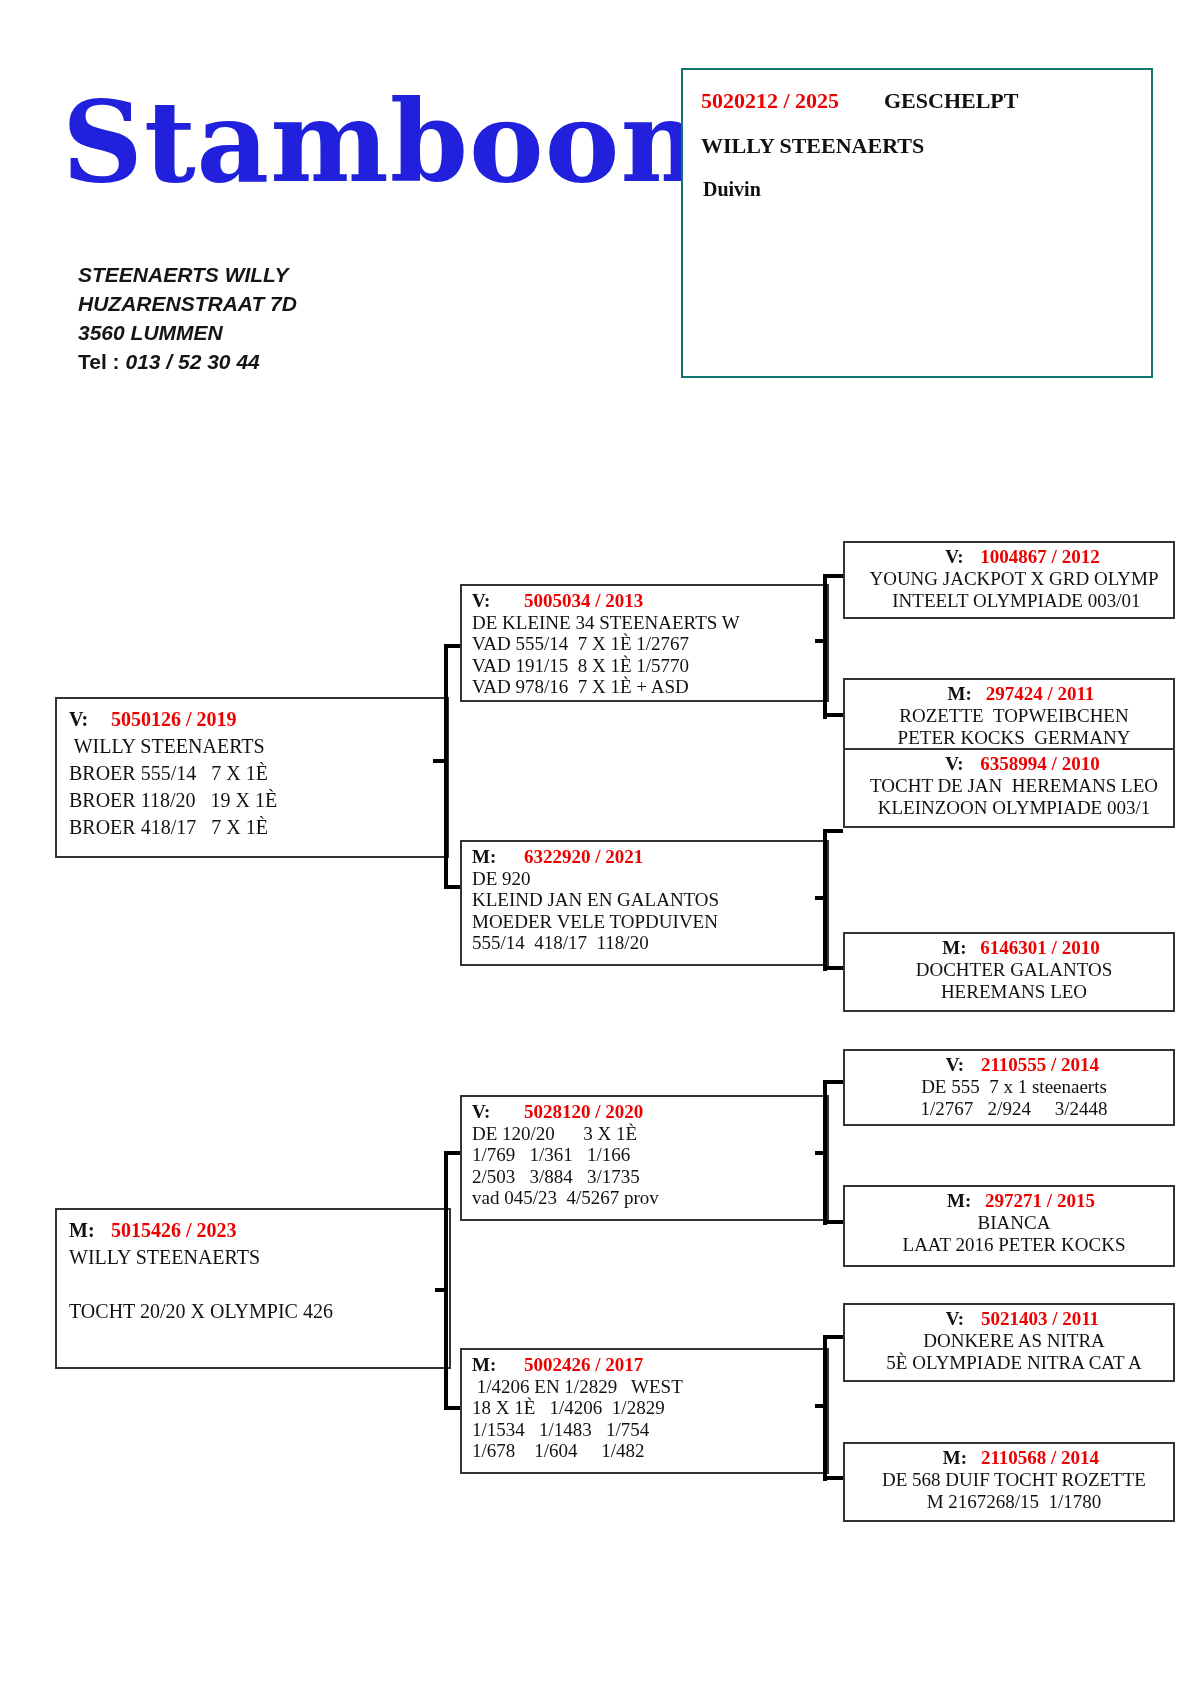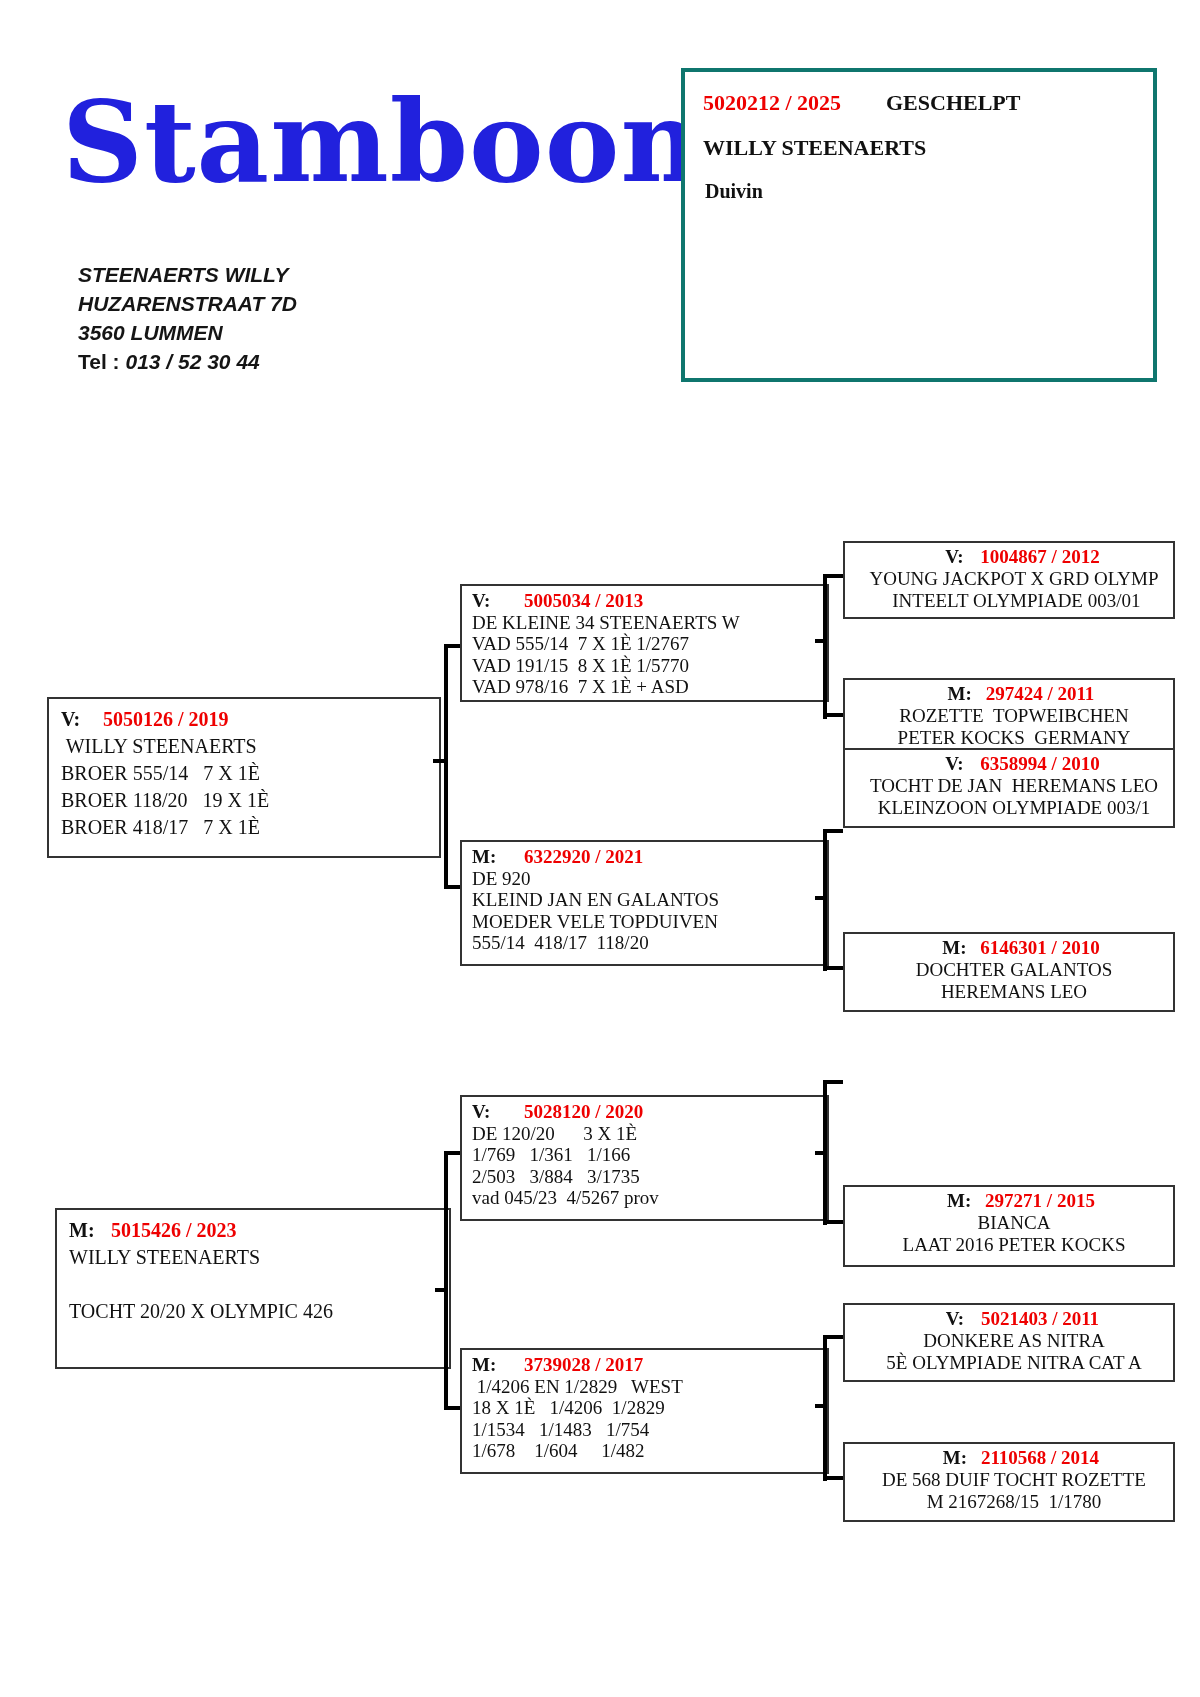--- a/index.html
+++ b/index.html
@@ -12,21 +12,21 @@
         line-height:160px;letter-spacing:1px;color:#2121dd;}
 
   
   .addr{position:absolute;left:78px;top:260px;
         font-family:"Liberation Sans",sans-serif;font-weight:bold;font-style:italic;
         font-size:21px;line-height:29px;color:#151515;}
   .addr .tel-label{font-style:normal;}
 
   
   .infobox{position:absolute;left:681px;top:68px;width:468px;height:306px;
-           border:4px solid #0f766e;background:#fff;}
+           border:2px solid #0f766e;background:#fff;}
   .infobox .inner{padding:18px 0 0 18px;font-weight:bold;font-size:22px;color:#111;}
   .infobox .ring{color:#ee0000;display:inline-block;min-width:183px;}
   .infobox .row{margin-bottom:19px;}
   .infobox .sex{font-size:20px;padding-left:2px;}
 
   
   .pbox{position:absolute;background:#fff;border:2px solid #333;color:#111;}
   .pbox .phead .role{display:inline-block;font-weight:bold;}
   .pbox .phead .ring{font-weight:bold;color:#ee0000;}
   .pline,.phead{white-space:pre;overflow:visible;}
@@ -40,21 +40,21 @@
   .g2 .phead .role{width:52px;}
 
   .g3{font-size:19px;padding:3px 0 0 10px;border-width:2px;text-align:center;}
   .g3 .pline,.g3 .phead{height:22px;line-height:22px;}
   .g3 .phead .role{width:52px;}
 
   
   .cline{position:absolute;background:#000;}
 
   
-  #b-g1v{left:47px;top:697px;width:378px;height:150px;}
+  #b-g1v{left:55px;top:697px;width:378px;height:150px;}
   #b-g1m{left:55px;top:1208px;width:380px;height:150px;}
 
   #b-g2-0{left:460px;top:584px;width:355px;height:110px;}
   #b-g2-1{left:460px;top:840px;width:355px;height:118px;}
   #b-g2-2{left:460px;top:1095px;width:355px;height:118px;}
   #b-g2-3{left:460px;top:1348px;width:355px;height:118px;}
 
   #b-g3-0{left:843px;top:541px;width:318px;height:71px;}
   #b-g3-1{left:843px;top:678px;width:318px;height:75px;}
   #b-g3-2{left:843px;top:748px;width:318px;height:73px;}
@@ -121,21 +121,21 @@
 
   <div class="pbox g2" id="b-g2-2">
     <div class="phead"><span class="role">V:</span><span class="ring">5028120 / 2020</span></div>
     <div class="pline">DE 120/20      3 X 1È</div>
     <div class="pline">1/769   1/361   1/166</div>
     <div class="pline">2/503   3/884   3/1735</div>
     <div class="pline">vad 045/23  4/5267 prov</div>
   </div>
 
   <div class="pbox g2" id="b-g2-3">
-    <div class="phead"><span class="role">M:</span><span class="ring">3739028 / 2017</span></div>
+    <div class="phead"><span class="role">M:</span><span class="ring">5002426 / 2017</span></div>
     <div class="pline"> 1/4206 EN 1/2829   WEST</div>
     <div class="pline">18 X 1È   1/4206  1/2829</div>
     <div class="pline">1/1534   1/1483   1/754</div>
     <div class="pline">1/678    1/604     1/482</div>
   </div>
 
   <div class="pbox g3" id="b-g3-0">
     <div class="phead"><span class="role">V:</span><span class="ring">1004867 / 2012</span></div>
     <div class="pline">YOUNG JACKPOT X GRD OLYMP</div>
     <div class="pline"> INTEELT OLYMPIADE 003/01</div>
@@ -152,20 +152,25 @@
     <div class="pline">TOCHT DE JAN  HEREMANS LEO</div>
     <div class="pline">KLEINZOON OLYMPIADE 003/1</div>
   </div>
 
   <div class="pbox g3" id="b-g3-3">
     <div class="phead"><span class="role">M:</span><span class="ring">6146301 / 2010</span></div>
     <div class="pline">DOCHTER GALANTOS</div>
     <div class="pline">HEREMANS LEO</div>
   </div>
 
+  <div class="pbox g3" id="b-g3-4">
+    <div class="phead"><span class="role">V:</span><span class="ring">2110555 / 2014</span></div>
+    <div class="pline">DE 555  7 x 1 steenaerts</div>
+    <div class="pline">1/2767   2/924     3/2448</div>
+  </div>
 
   <div class="pbox g3" id="b-g3-5">
     <div class="phead"><span class="role">M:</span><span class="ring">297271 / 2015</span></div>
     <div class="pline">BIANCA</div>
     <div class="pline">LAAT 2016 PETER KOCKS</div>
   </div>
 
   <div class="pbox g3" id="b-g3-6">
     <div class="phead"><span class="role">V:</span><span class="ring">5021403 / 2011</span></div>
     <div class="pline">DONKERE AS NITRA</div>

